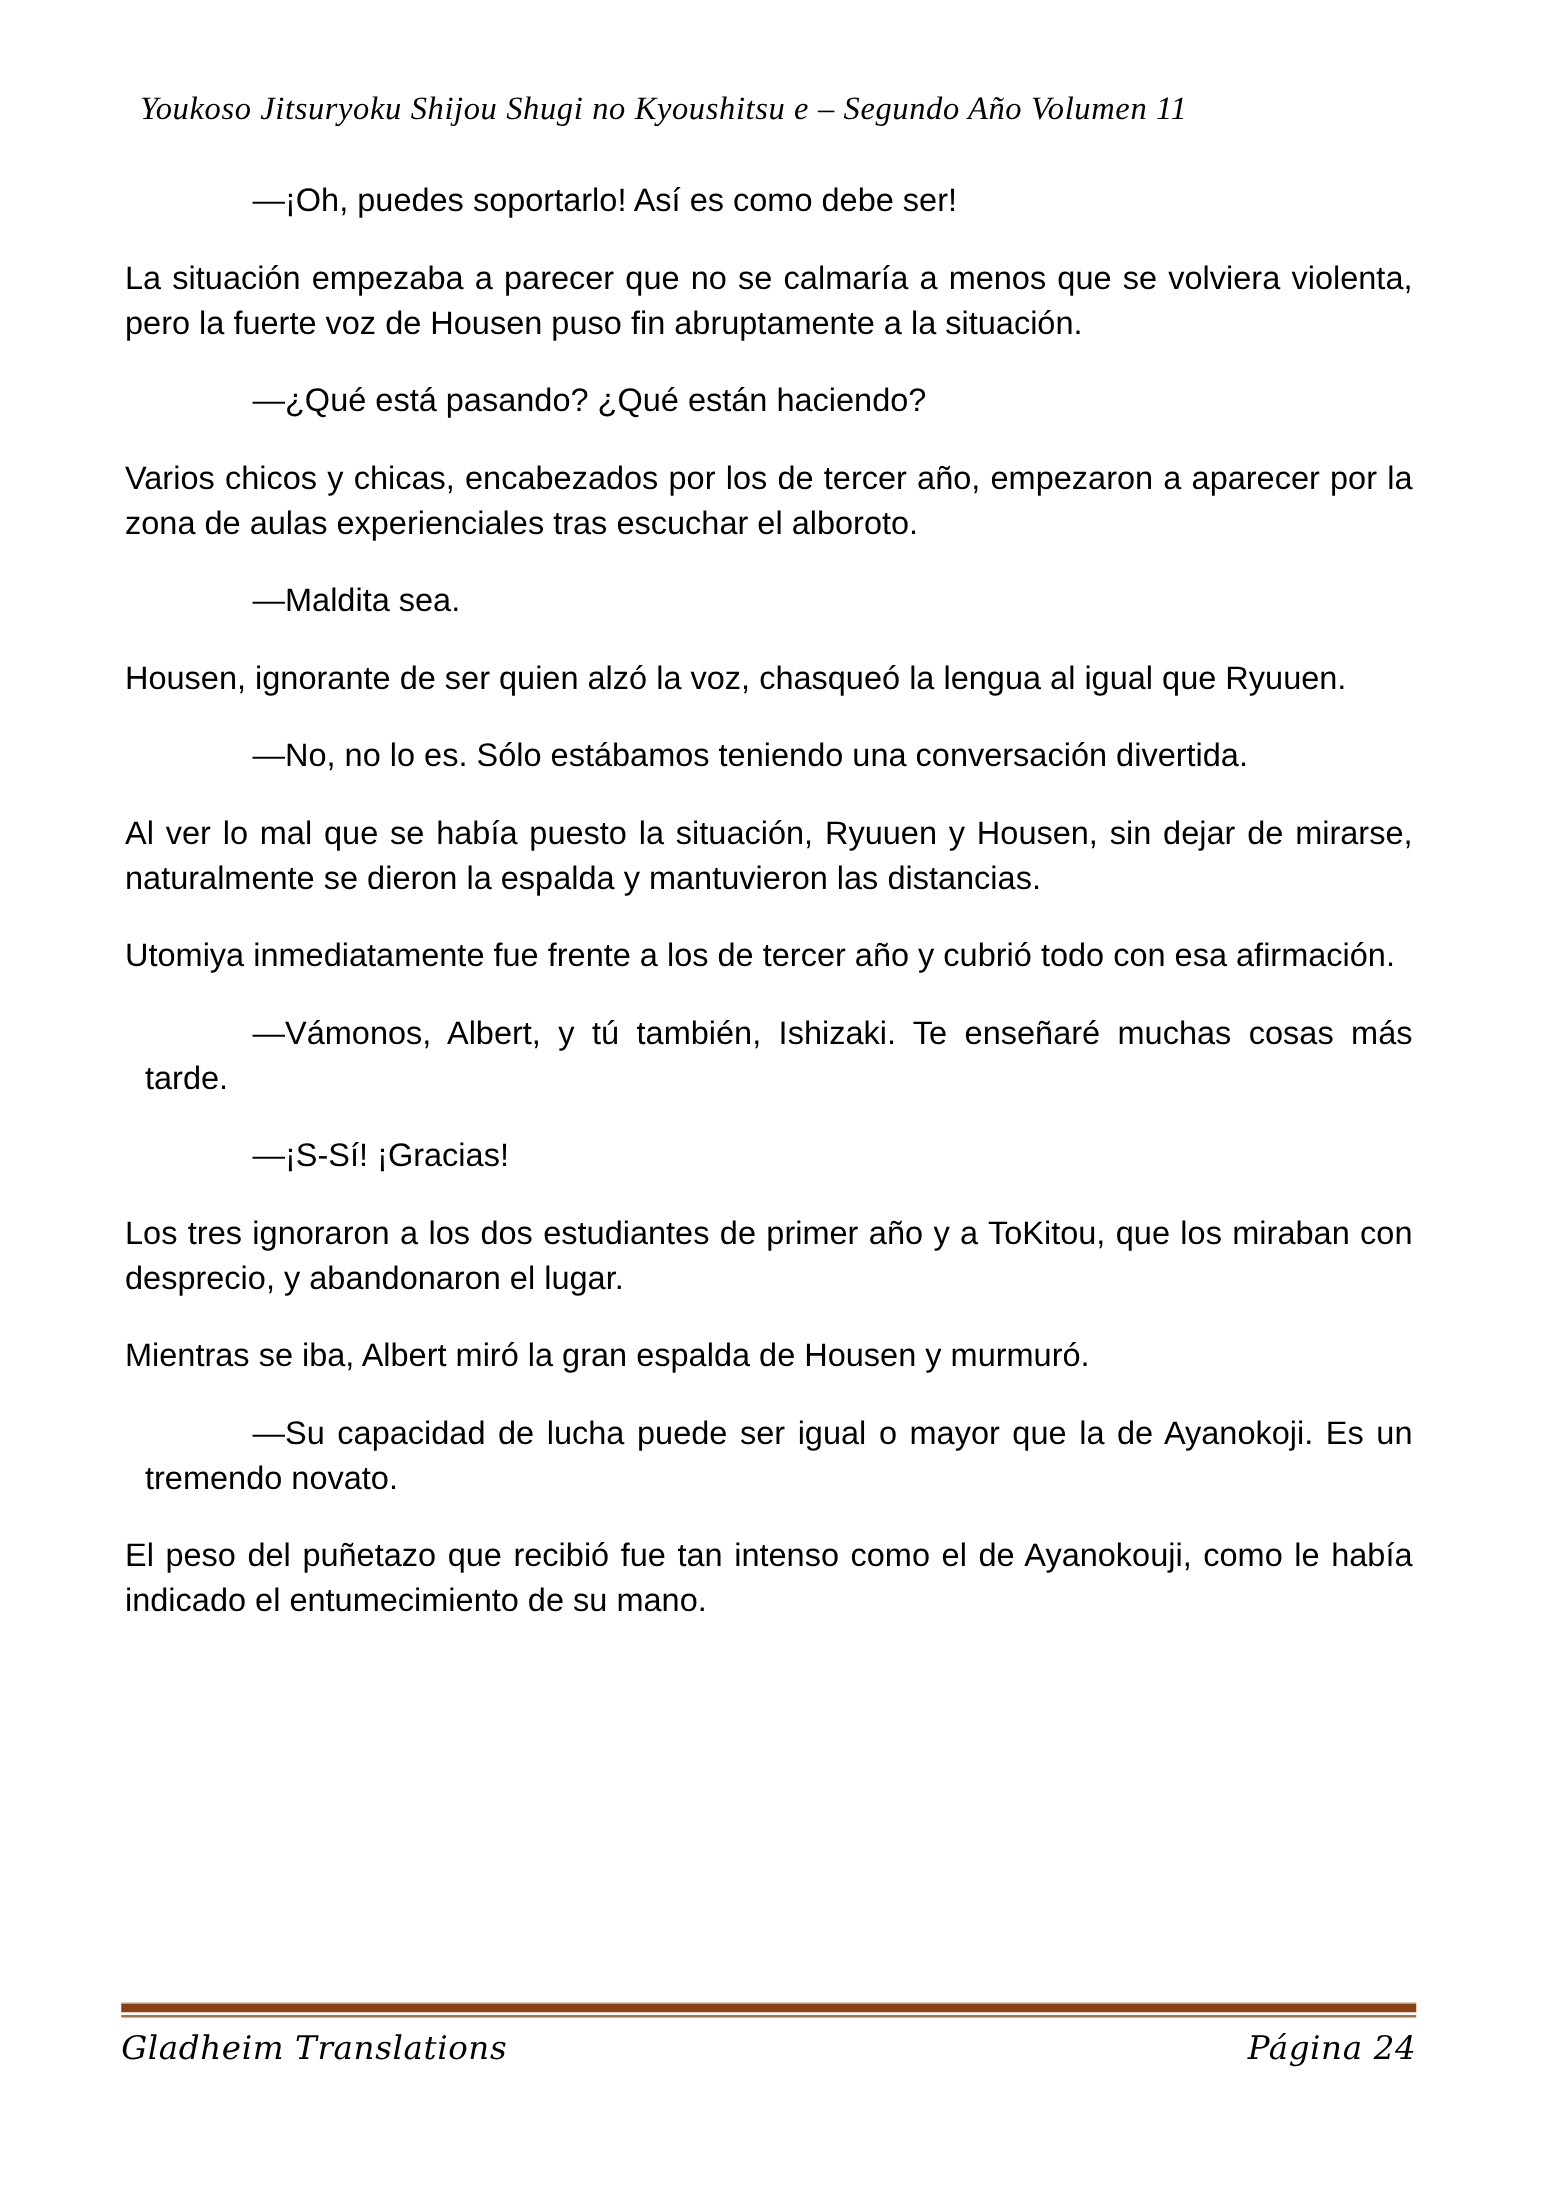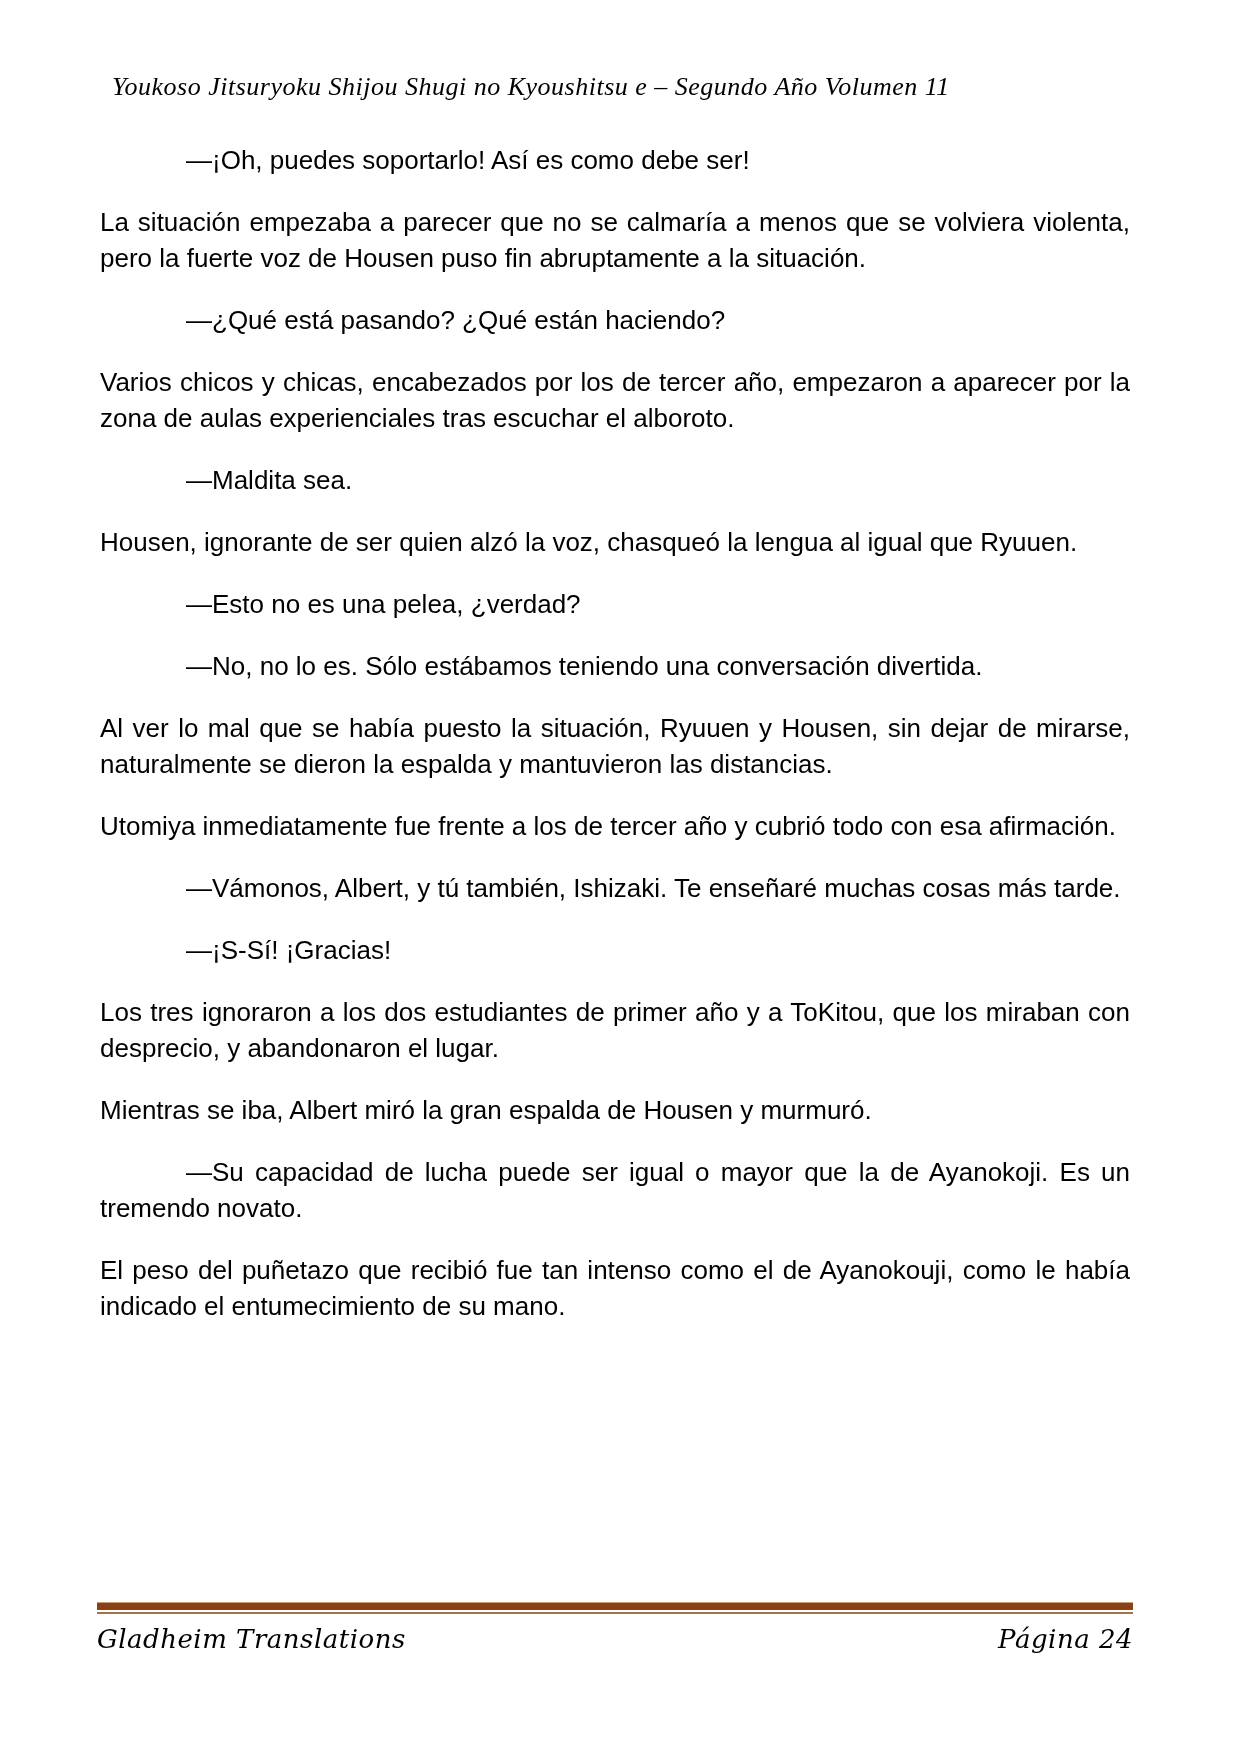--- a/index.html
+++ b/index.html
@@ -34,20 +34,21 @@
     font-family: "Liberation Sans", sans-serif;
     font-size: 26px;
     line-height: 36px;
   }
   p.para {
     margin: 0 0 26px 0;
     text-align: justify;
   }
   p.para.dialogue {
     text-indent: 86px;
+    margin-left: 16px;
   }
   .footer {
     position: absolute;
     left: 97px;
     right: 108px;
     top: 1602px;
   }
   .rule-hairline {
     height: 1px;
     background: #c8a173;
@@ -82,21 +83,20 @@
 
   <div class="header">Youkoso Jitsuryoku Shijou Shugi no Kyoushitsu e – Segundo Año Volumen 11</div>
 
   <div class="content" id="paragraphs">
       <p class="para dialogue">—¡Oh, puedes soportarlo! Así es como debe ser!</p>
       <p class="para narration">La situación empezaba a parecer que no se calmaría a menos que se volviera violenta, pero la fuerte voz de Housen puso fin abruptamente a la situación.</p>
       <p class="para dialogue">—¿Qué está pasando? ¿Qué están haciendo?</p>
       <p class="para narration">Varios chicos y chicas, encabezados por los de tercer año, empezaron a aparecer por la zona de aulas experienciales tras escuchar el alboroto.</p>
       <p class="para dialogue">—Maldita sea.</p>
       <p class="para narration">Housen, ignorante de ser quien alzó la voz, chasqueó la lengua al igual que Ryuuen.</p>
-      <p class="para dialogue">—Esto no es una pelea, ¿verdad?</p>
       <p class="para dialogue">—No, no lo es. Sólo estábamos teniendo una conversación divertida.</p>
       <p class="para narration">Al ver lo mal que se había puesto la situación, Ryuuen y Housen, sin dejar de mirarse, naturalmente se dieron la espalda y mantuvieron las distancias.</p>
       <p class="para narration">Utomiya inmediatamente fue frente a los de tercer año y cubrió todo con esa afirmación.</p>
       <p class="para dialogue">—Vámonos, Albert, y tú también, Ishizaki. Te enseñaré muchas cosas más tarde.</p>
       <p class="para dialogue">—¡S-Sí! ¡Gracias!</p>
       <p class="para narration">Los tres ignoraron a los dos estudiantes de primer año y a ToKitou, que los miraban con desprecio, y abandonaron el lugar.</p>
       <p class="para narration">Mientras se iba, Albert miró la gran espalda de Housen y murmuró.</p>
       <p class="para dialogue">—Su capacidad de lucha puede ser igual o mayor que la de Ayanokoji. Es un tremendo novato.</p>
       <p class="para narration">El peso del puñetazo que recibió fue tan intenso como el de Ayanokouji, como le había indicado el entumecimiento de su mano.</p>
     </div>

